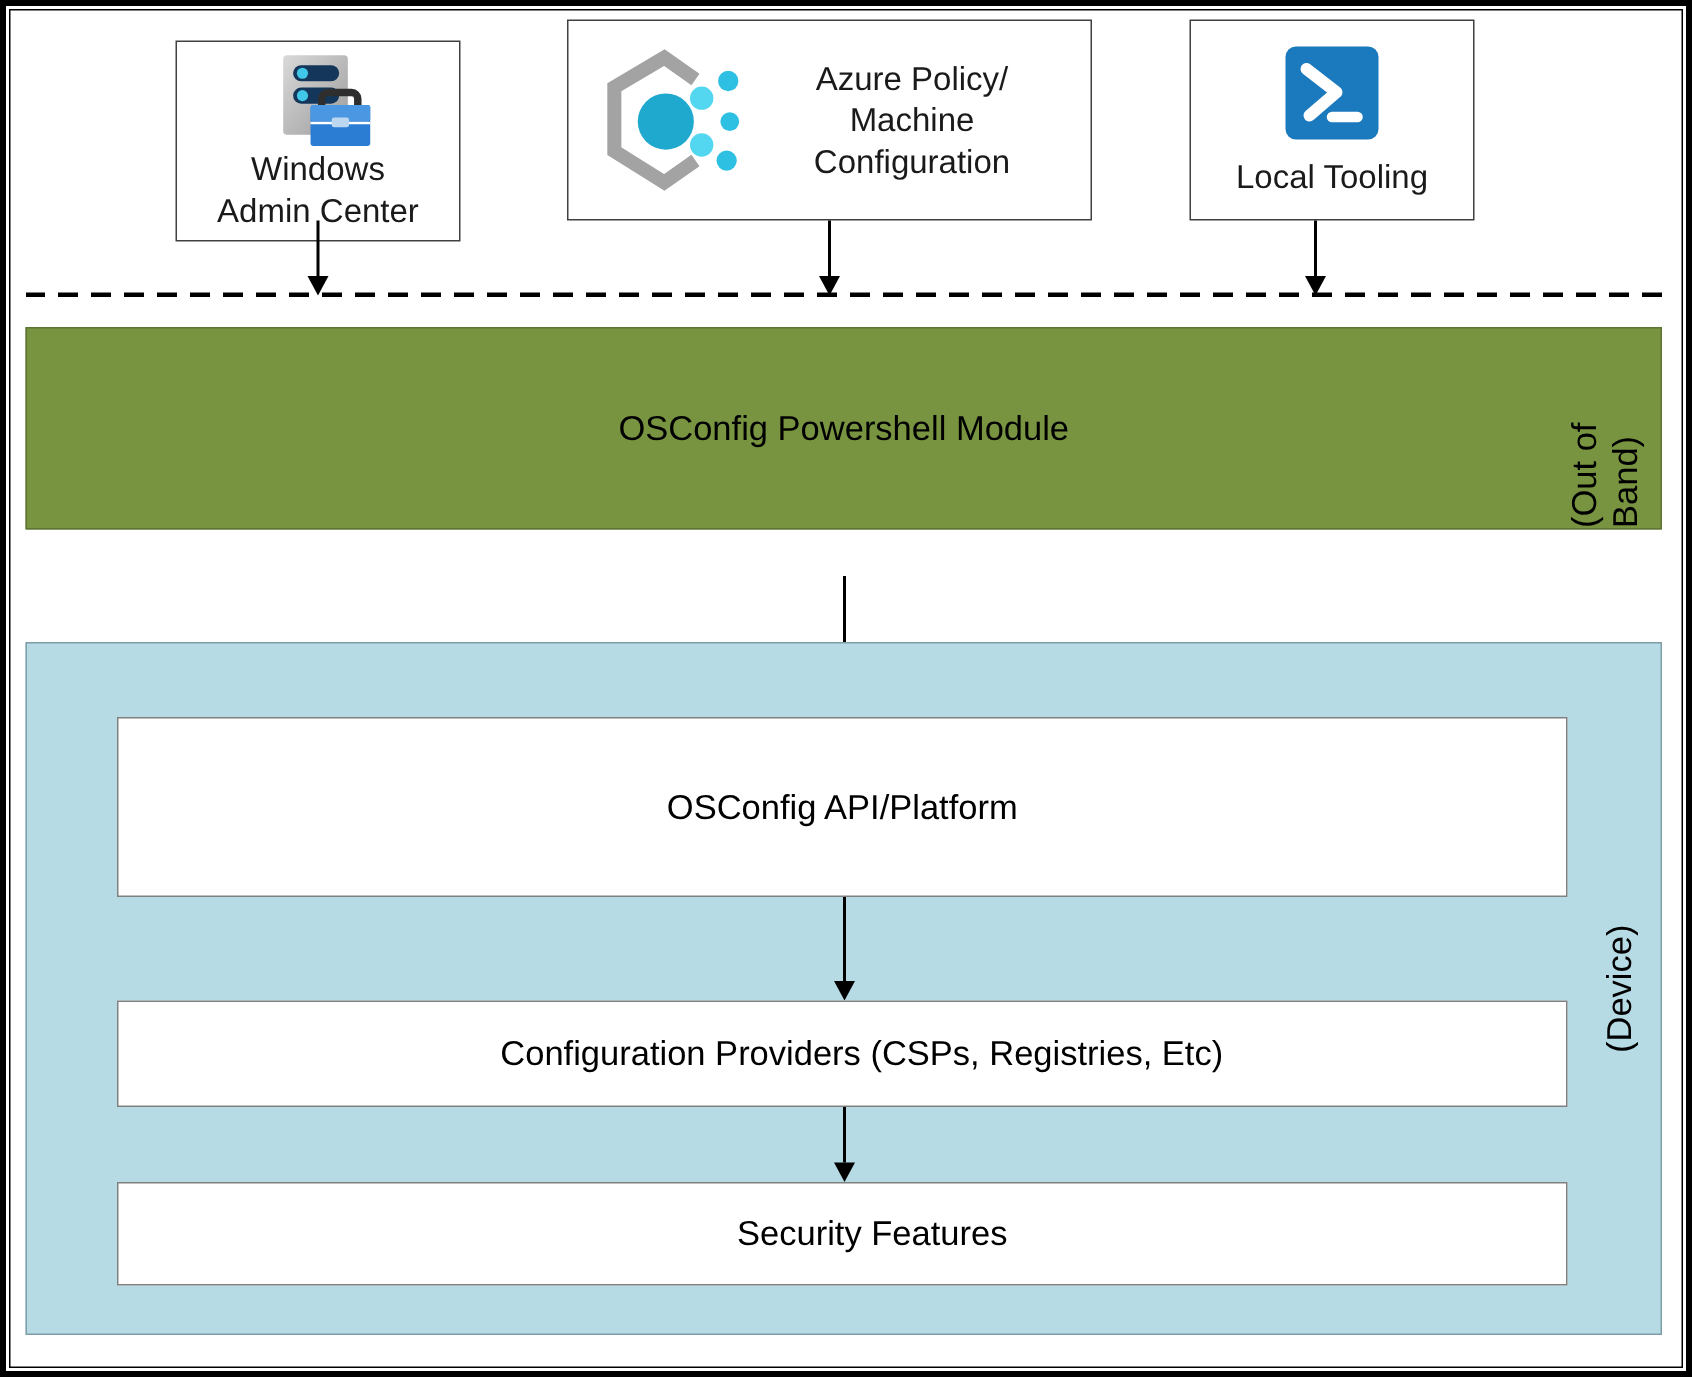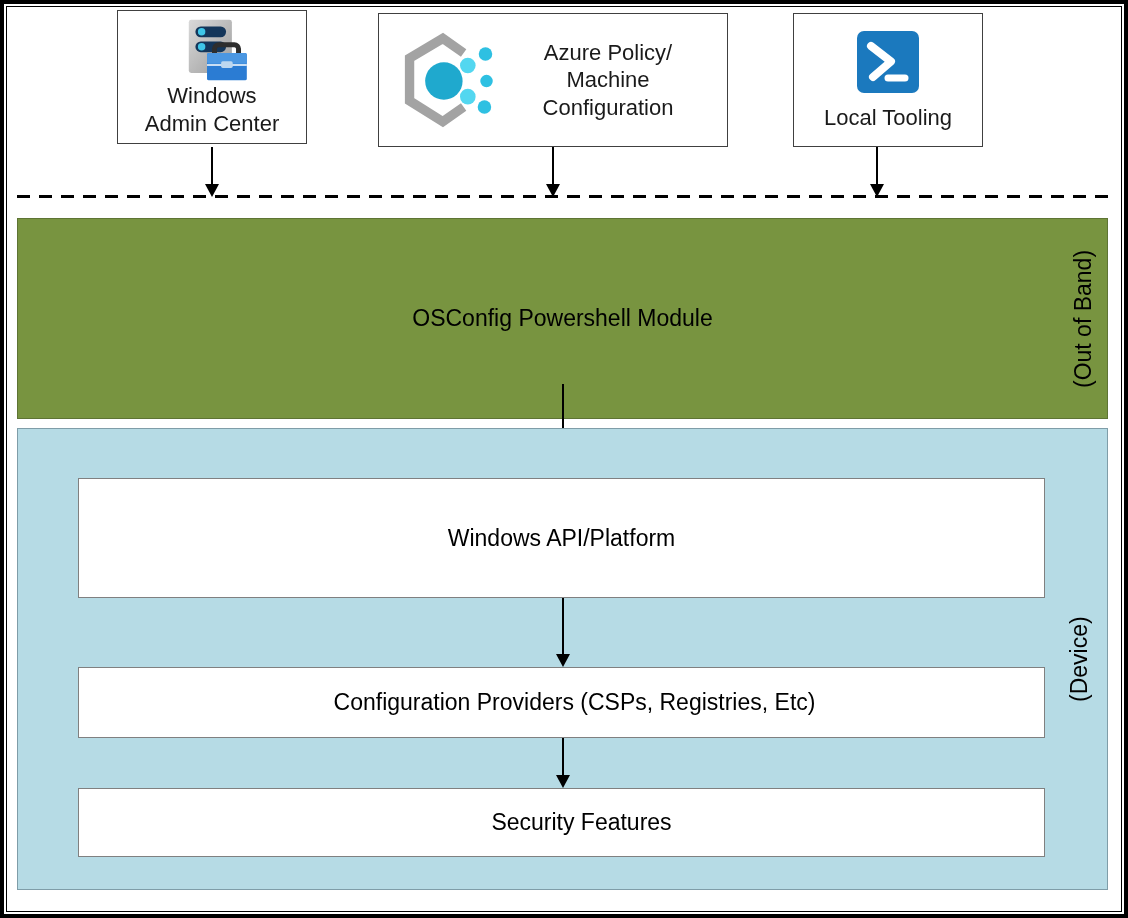--- a/index.html
+++ b/index.html
@@ -63,21 +63,21 @@
     border-left:7px solid transparent; border-right:7px solid transparent;
     border-top:13px solid #000;
   }
   .icon { display:block; }
 </style>
 </head>
 <body>
 
 <div id="canvas">
 
-  <div class="abs src-box" style="left:117px; top:10px; width:190px; height:134px;">
+  <div class="abs src-box" style="left:117px; top:27px; width:190px; height:134px;">
     <svg class="icon" width="100" height="76" viewBox="0 0 100 76">
       <defs>
         <linearGradient id="srvGrad" x1="0" y1="0" x2="1" y2="1">
           <stop offset="0" stop-color="#D9D9D9"></stop>
             <stop offset="1" stop-color="#9C9C9C"></stop>
         </linearGradient>
       </defs>
       <rect x="22" y="1" width="52" height="64" rx="3" fill="url(#srvGrad)"></rect>
       <rect x="30" y="9" width="37" height="13" rx="6.5" fill="#14365A"></rect>
       <circle cx="37.5" cy="15.5" r="4.5" fill="#3FC6E8"></circle>
@@ -127,36 +127,36 @@
     <div class="shaft"></div>
       <div class="head"></div>
   </div>
   <div class="arrow" style="left:870px; top:147px; height:50px;">
     <div class="shaft"></div>
       <div class="head"></div>
   </div>
 
   <div class="abs dashed-line" style="left:17px; top:195px; width:1094px;"></div>
 
-  <div class="abs module-box" style="left:17px; top:218px; width:1091px; height:201px;">
+  <div class="abs module-box" style="left:17px; top:218px; width:1091px; height:135px;">
     <div class="band-label">OSConfig Powershell Module</div>
     <div class="side-label">(Out of Band)</div>
   </div>
 
   <div class="arrow" style="left:556px; top:384px; height:94px;">
     <div class="shaft"></div>
       <div class="head"></div>
   </div>
 
   <div class="abs device-box" style="left:17px; top:428px; width:1091px; height:462px;">
     <div class="side-label" style="right:14px;">(Device)</div>
   </div>
 
   <div class="abs layer-box" style="left:78px; top:478px; width:967px; height:120px;">
-    <div class="band-label">Windows API/Platform</div>
+    <div class="band-label">OSConfig API/Platform</div>
   </div>
 
   <div class="arrow" style="left:556px; top:598px; height:69px;">
     <div class="shaft"></div>
       <div class="head"></div>
   </div>
 
   <div class="abs layer-box" style="left:78px; top:667px; width:967px; height:71px;padding-left:26px;">
     <div class="band-label">Configuration Providers (CSPs, Registries, Etc)</div>
   </div>

